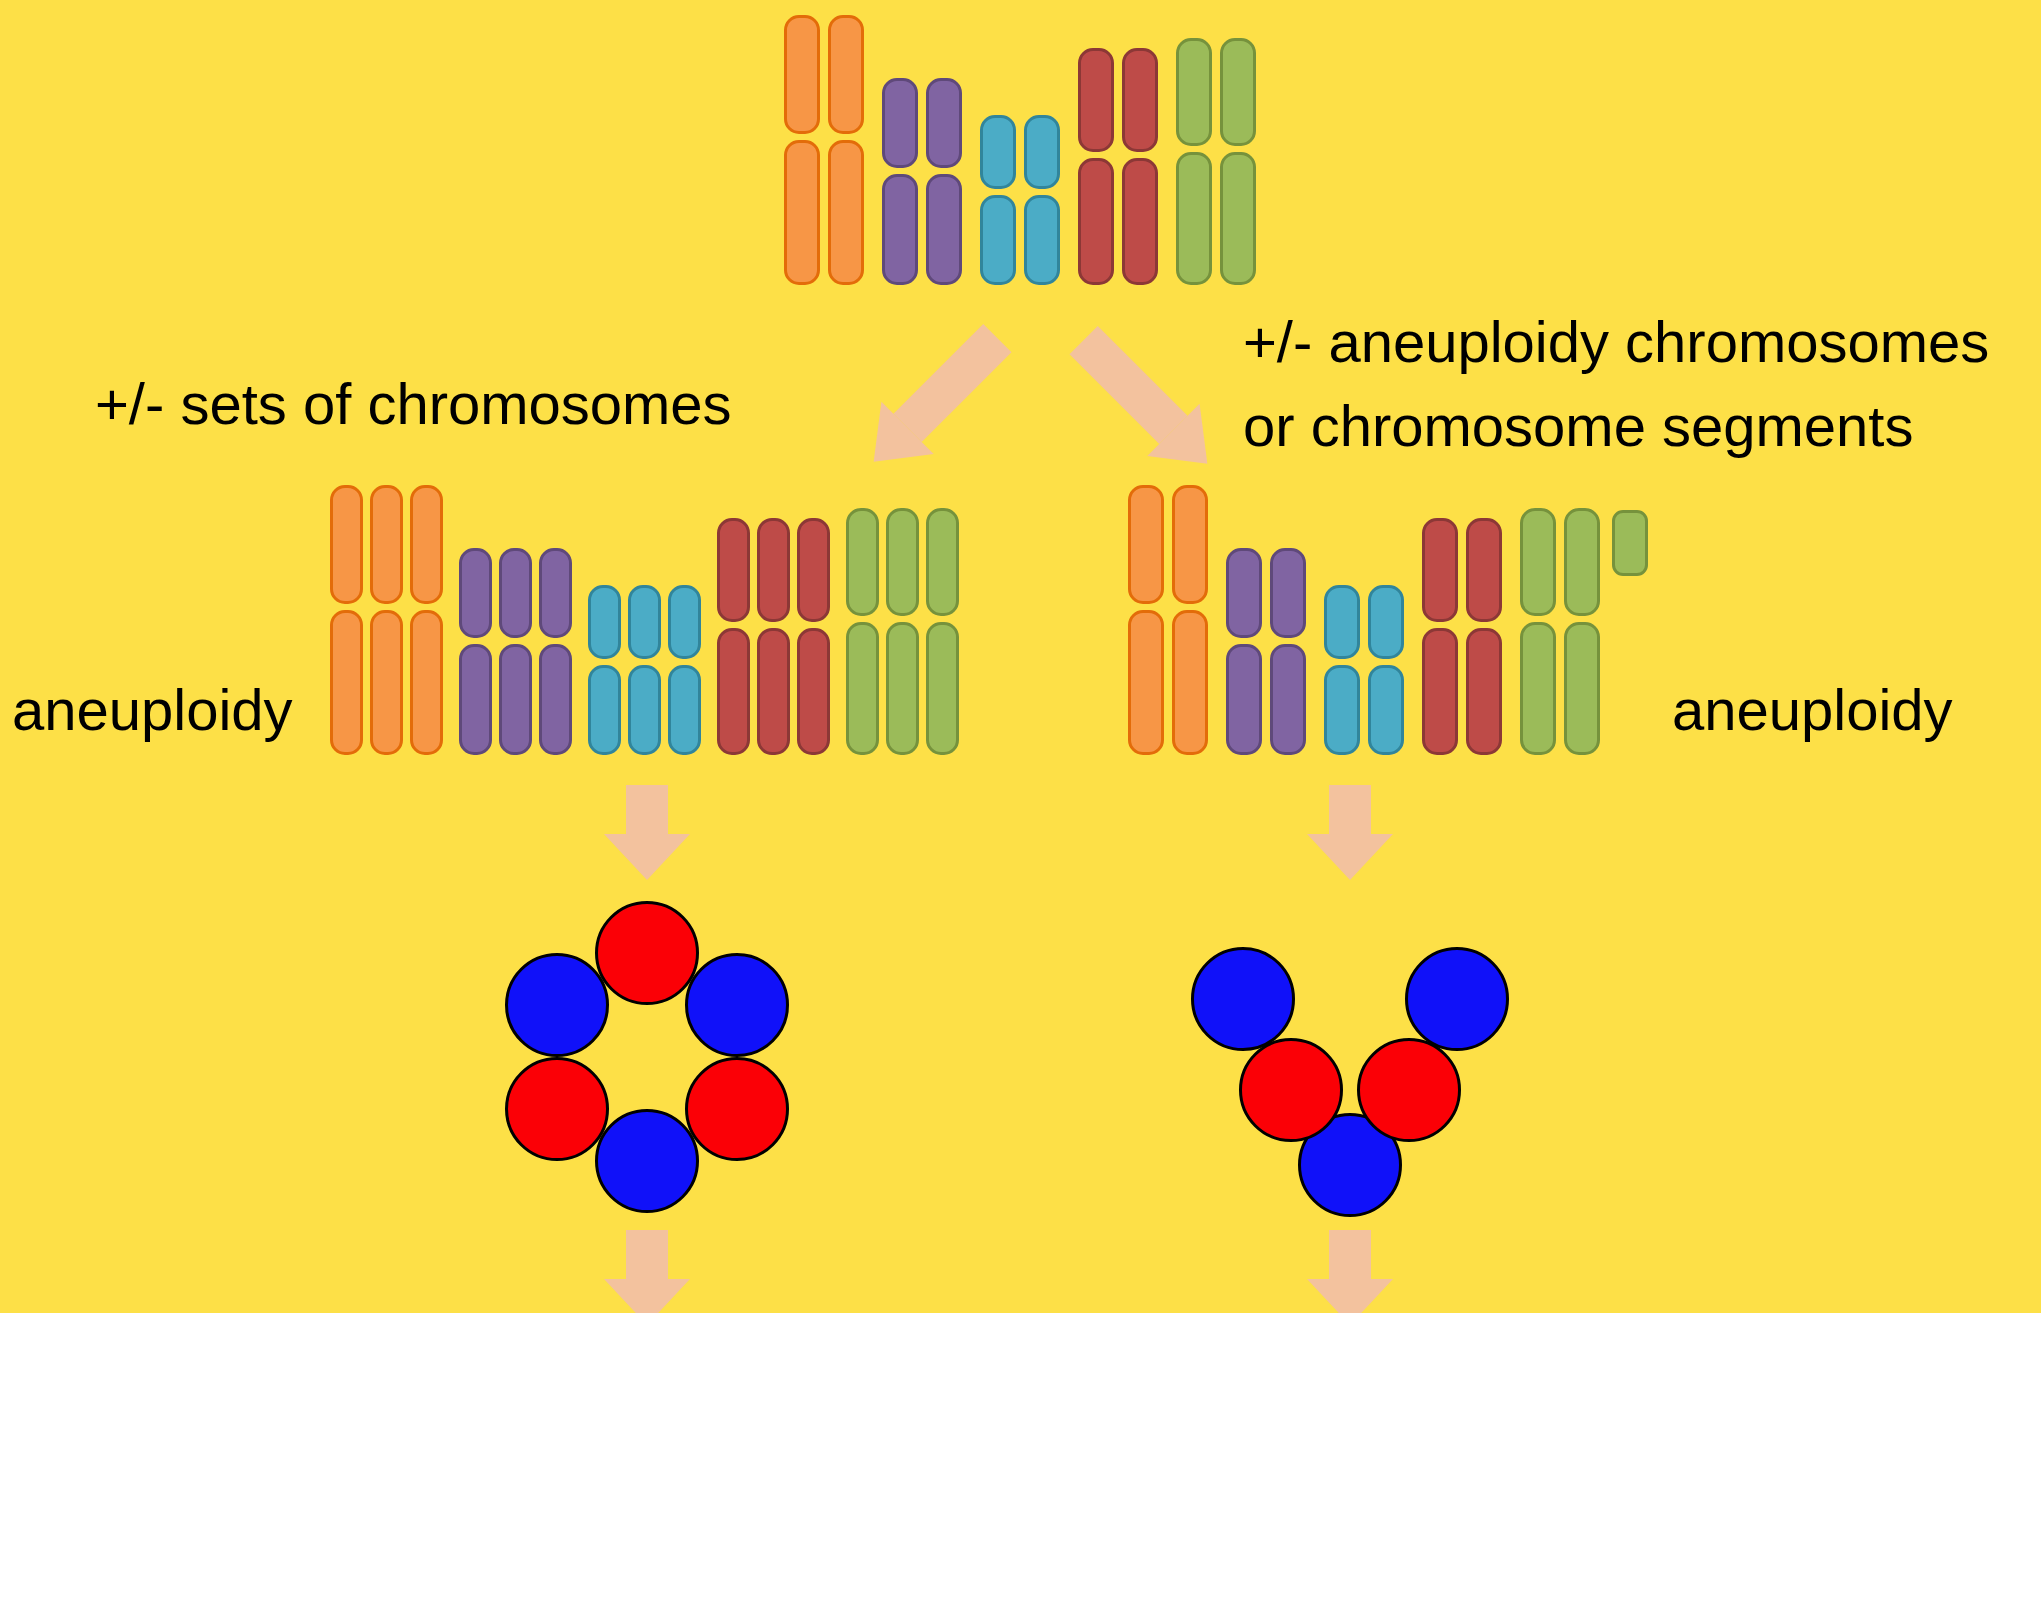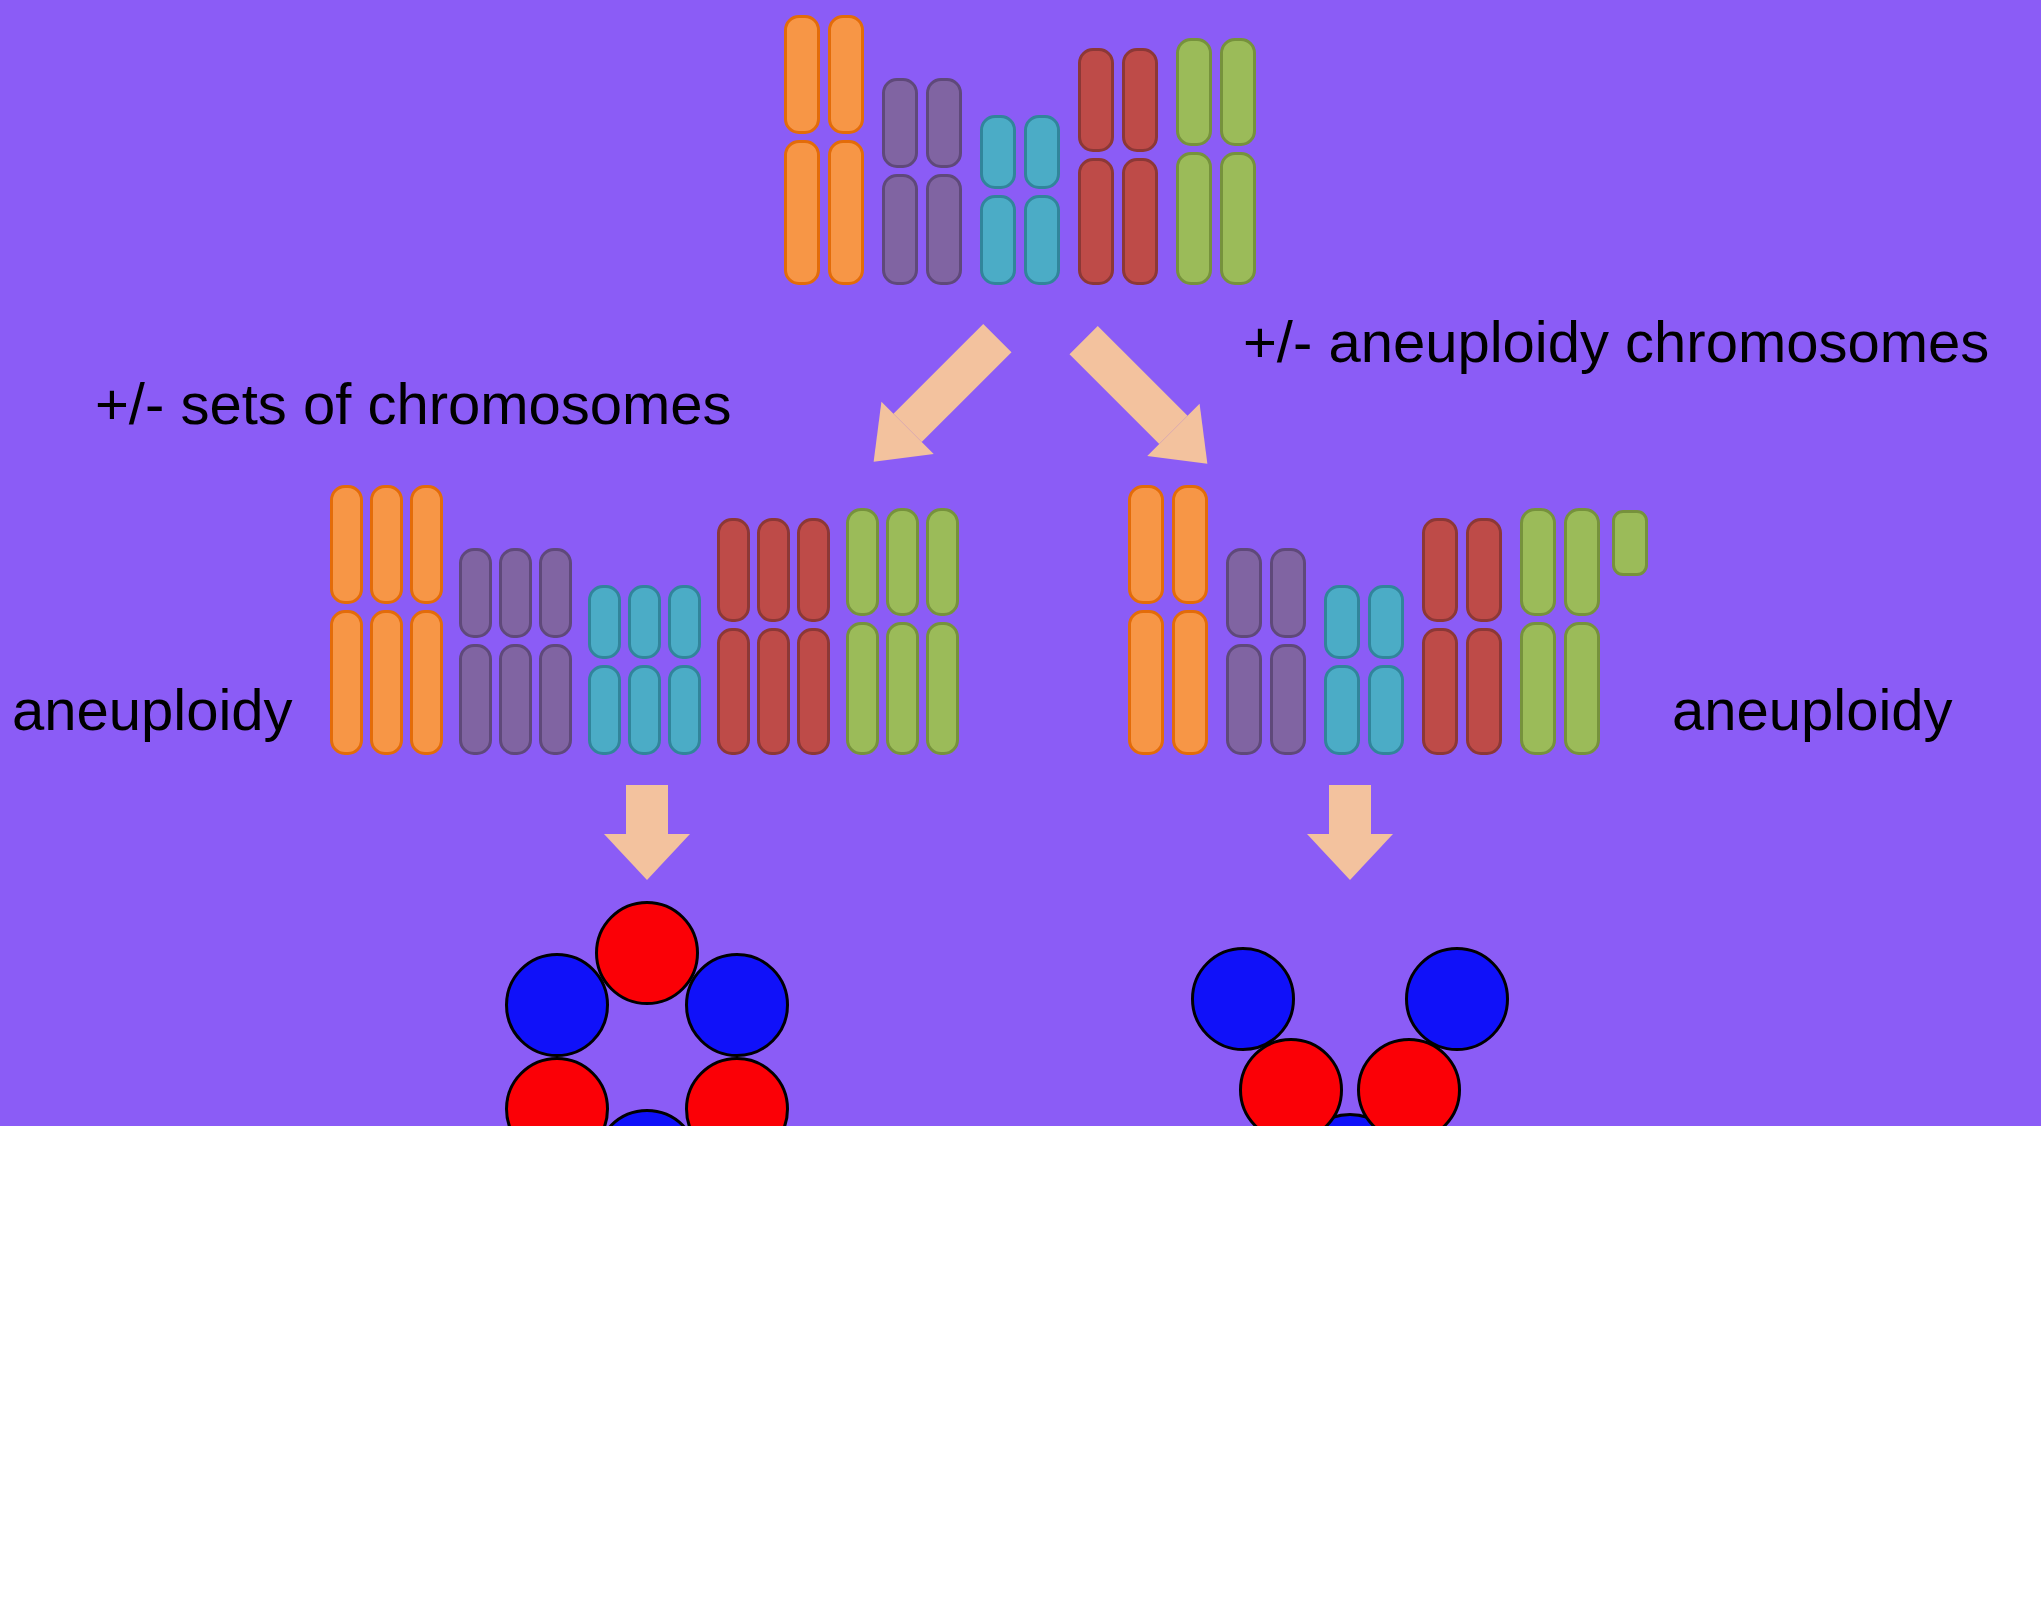--- a/index.html
+++ b/index.html
@@ -1,21 +1,21 @@
 <!DOCTYPE html>
 <html style="--arrow: #F3C29E; --healthy-pot: #00A550; --healthy-plant: #3CB54A; --wilted-pot: #92D050; --wilted-plant: #9BD152;"><head>
 <meta charset="utf-8">
 <style>
   * { box-sizing: border-box; }
   html, body { margin: 0; padding: 0; background: #ffffff; }
   .canvas {
     position: relative;
     width: 2041px;
-    height: 1126px;
-    background: #8b5cf6;
+    height: 1313px;
+    background: #fde047;
     overflow: hidden;
     font-family: "Liberation Sans", sans-serif;
     text-decoration: underline;
   }
   .karyotype { position: absolute; }
   .chromosome {
     position: absolute;
     display: flex;
     flex-direction: column;
     gap: 6px;
@@ -112,20 +112,21 @@
       <div class="chromosome" style="left: 436px; top: 23px; width: 36px; height: 247px;">
         <div class="arm" style="height: 108px; background: rgb(155, 187, 89); border-color: rgb(118, 146, 60);"></div>
         <div class="arm" style="height: 133px; background: rgb(155, 187, 89); border-color: rgb(118, 146, 60);"></div>
       </div>
     </div>
 
   <div class="label" style="left:95px; top:362px;">+/- sets of chromosomes</div>
 
   <div class="label" style="left:1243px; top:300px;">
     <div>+/- aneuploidy chromosomes</div>
+    <div>or chromosome segments</div>
   </div>
 
   <div class="d-arrow down-left" style="left:848px; top:363px;">
     <div class="shaft"></div>
     <div class="head"></div>
   </div>
   <div class="d-arrow down-right" style="left:1058px; top:365px;">
     <div class="shaft"></div>
     <div class="head"></div>
   </div>

